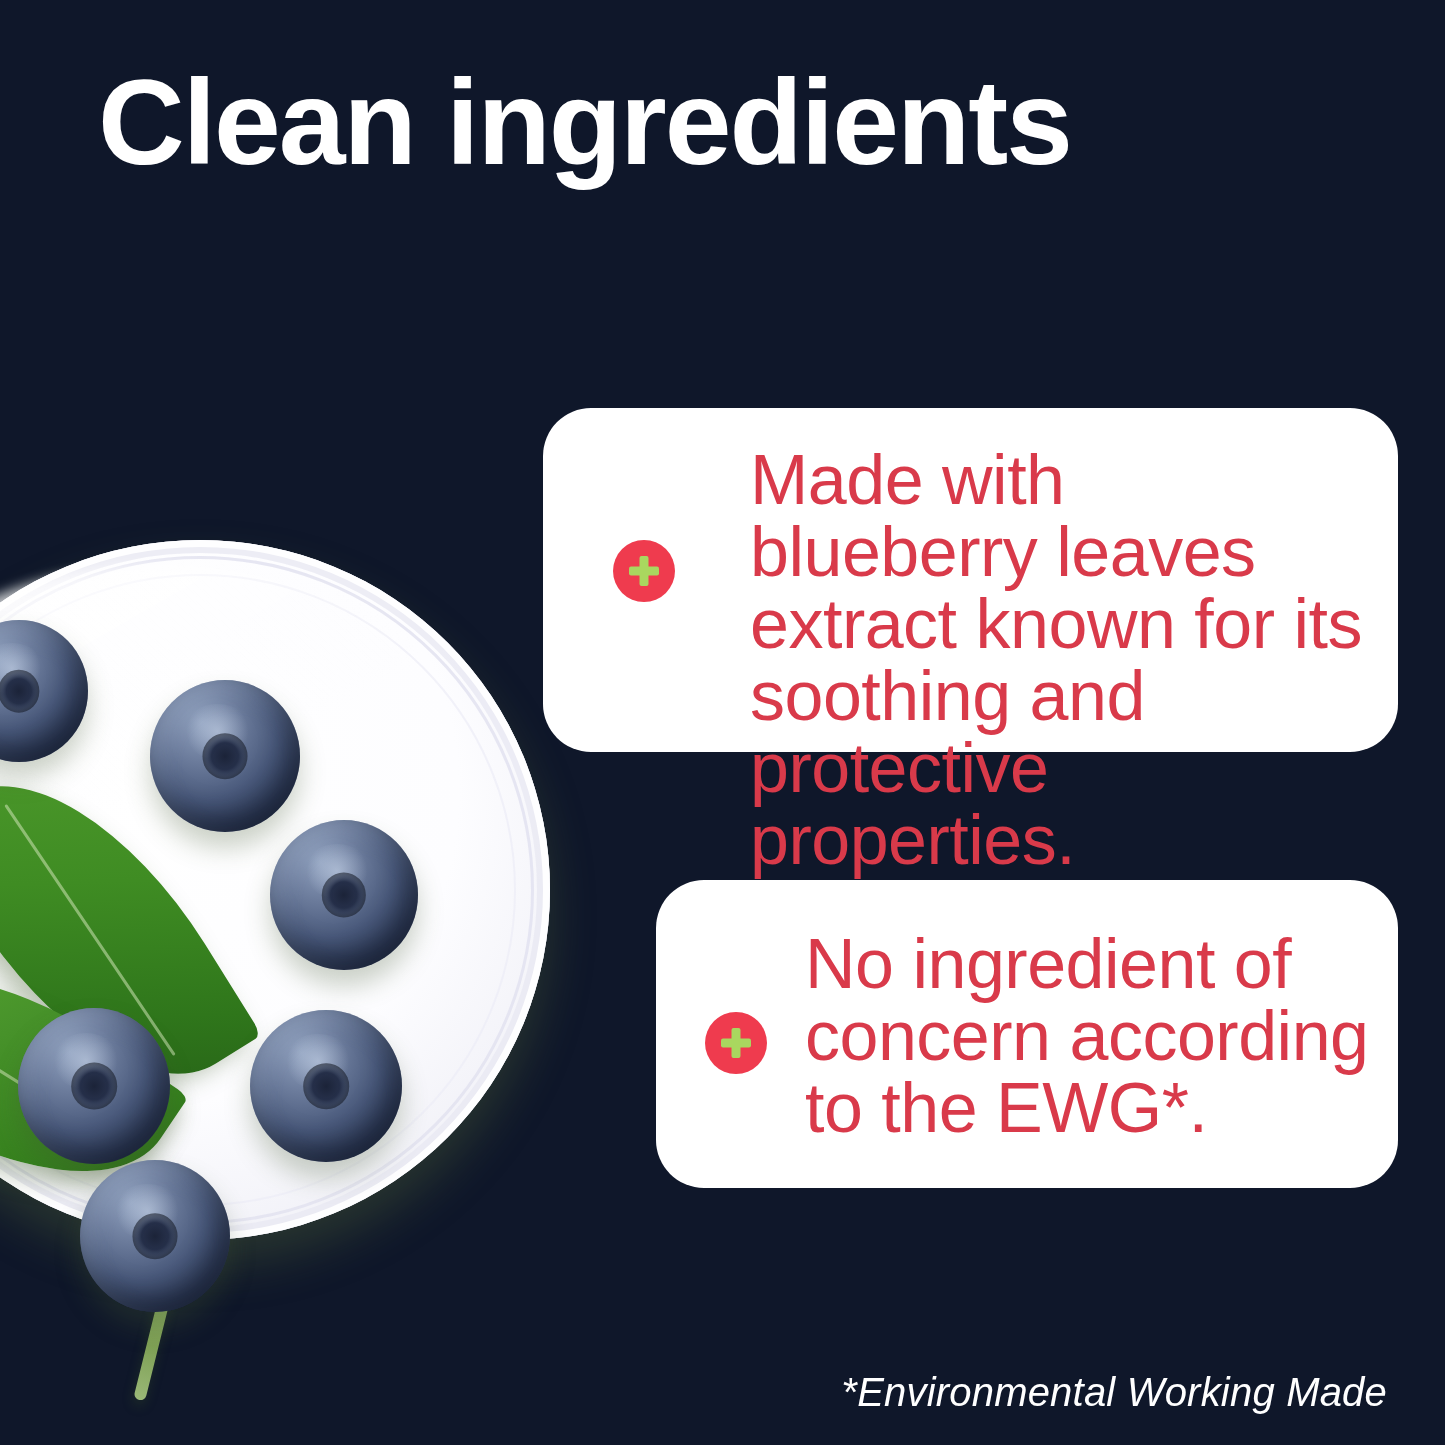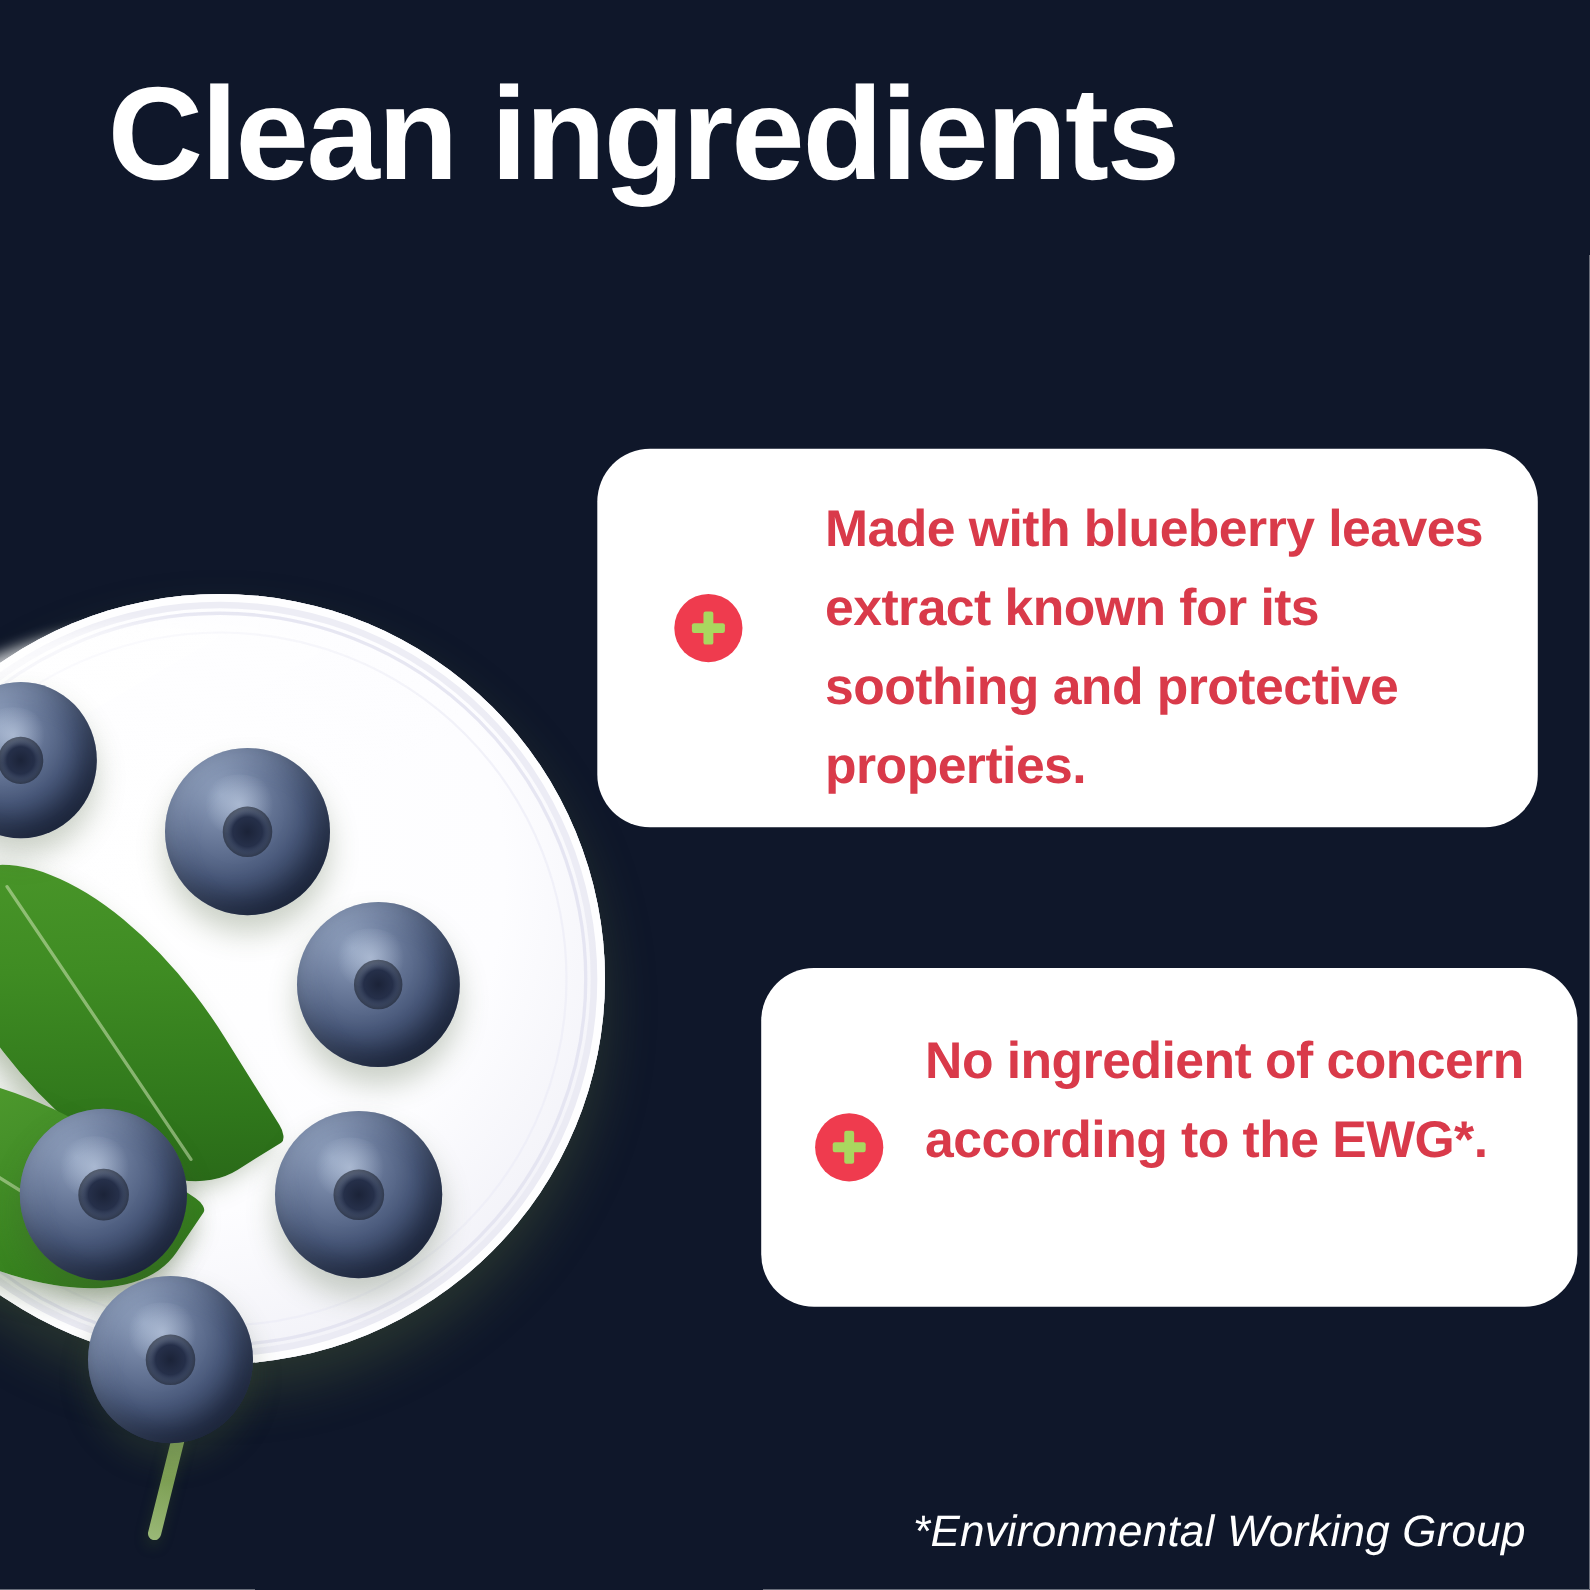--- a/index.html
+++ b/index.html
@@ -149,21 +149,21 @@
 
   
   .callout {
     position:absolute;
     background:#ffffff;
     border-radius:48px;
     display:flex;
     align-items:center;
   }
   .callout.card-1 { left:543px; top:408px; width:855px; height:344px; }
-  .callout.card-2 { left:656px; top:880px; width:742px; height:308px;margin-left:36px; }
+  .callout.card-2 { left:656px; top:880px; width:742px; height:308px; }
 
   .plus-badge {
     position:absolute;
     width:62px; height:62px;
     border-radius:50%;
     background:#ef3b4e;
     flex:none;
   }
   .card-1 .plus-badge { left:70px; top:132px; }
   .card-2 .plus-badge { left:49px; top:132px; }
@@ -181,23 +181,23 @@
   }
   .plus-badge .bar-v {
     left:50%; top:50%;
     width:9px; height:30px;
     transform:translate(-50%,-50%);
   }
 
   .callout-text {
     position:absolute;
     color:#d93a4a;
-    font-size:47px;
+    font-size:70px;
     line-height:72px;
-    font-weight:bold;
+    font-weight:normal;
     letter-spacing:-0.5px;
   }
   .card-1 .callout-text { left:207px; top:36px; width:620px; }
   .card-2 .callout-text { left:149px; top:48px; width:580px; }
 
   
   .footnote {
     position:absolute;
     right:58px; bottom:30px;
     color:#ffffff;
@@ -257,15 +257,15 @@
   </div>
 
   <div class="callout card-2">
     <div class="plus-badge">
       <span class="bar-h"></span>
       <span class="bar-v"></span>
     </div>
     <div class="callout-text">No ingredient of concern according to the EWG*.</div>
   </div>
 
-  <div class="footnote">*Environmental Working Group</div>
+  <div class="footnote">*Environmental Working Made</div>
 
 </div>
 
 </body></html>

